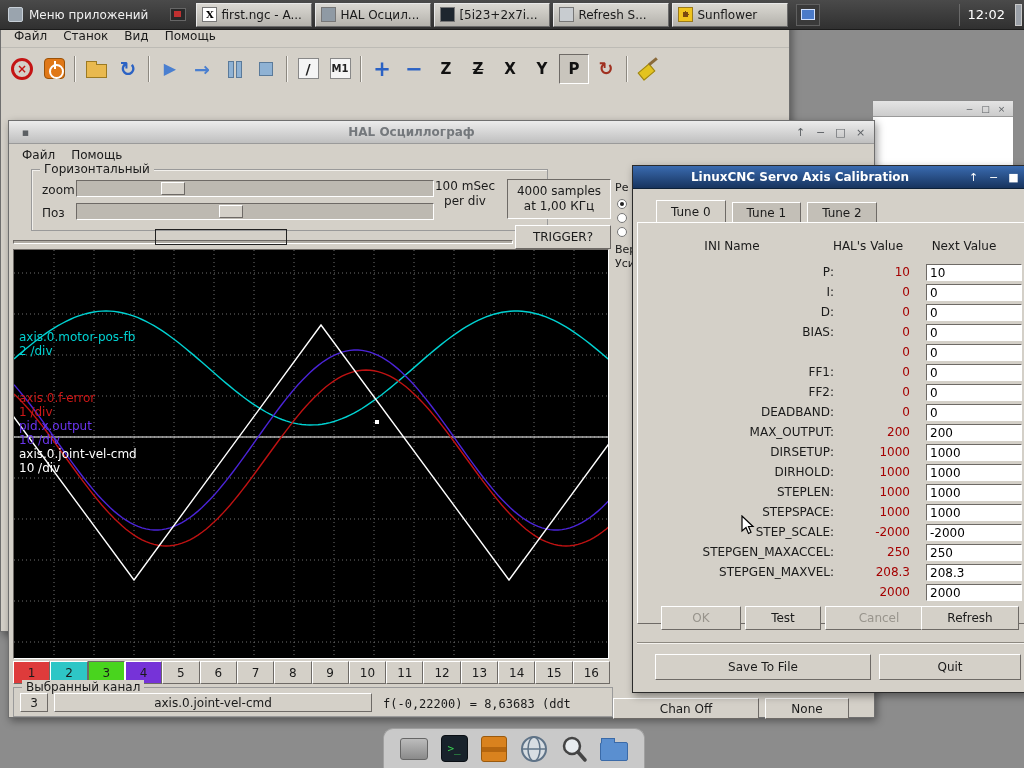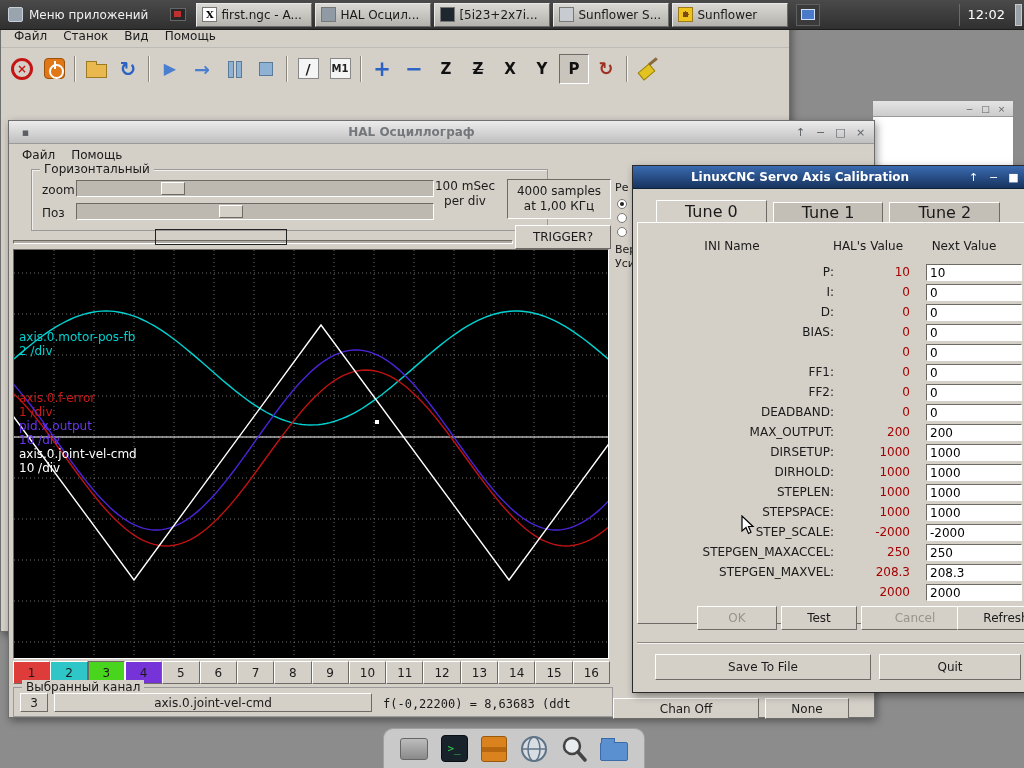--- a/index.html
+++ b/index.html
@@ -129,32 +129,32 @@
   #right-strip{position:absolute;left:604px;top:56px;width:26px;height:160px;overflow:hidden;font-size:11px;}
   .frag{position:absolute;left:2px;white-space:nowrap;}
   .radio{position:absolute;left:4px;width:10px;height:10px;border:1px solid #777;border-radius:50%;background:#fff;}
   .radio.on::after{content:"";position:absolute;left:2px;top:2px;width:4px;height:4px;border-radius:50%;background:#222;}
   #chan-off-button{position:absolute;left:604px;top:577px;width:146px;height:21px;}
   #none-button{position:absolute;left:756px;top:577px;width:84px;height:21px;}
 
   
   #calib-win{left:632px;top:165px;width:396px;height:528px;border:1px solid #2a2a2a;}
   #calib-tabs{position:absolute;left:23px;top:34px;height:23px;display:flex;align-items:flex-end;}
-  .tab{height:21px;padding:0 28px;display:flex;align-items:center;background:#c3bfb7;
-    border:1px solid;border-color:#fff #6e6a66 transparent #fff;margin-right:6px;font-size:16px;}
+  .tab{height:21px;padding:0 14px;display:flex;align-items:center;background:#c3bfb7;
+    border:1px solid;border-color:#fff #6e6a66 transparent #fff;margin-right:6px;font-size:12px;}
   .tab.active{height:23px;background:#d4d0c8;font-weight:normal;}
   #calib-body{position:absolute;left:4px;top:56px;width:388px;height:402px;
     border:1px solid;border-color:#fff #6e6a66 #6e6a66 #fff;}
   .col-head{position:absolute;top:16px;width:100px;text-align:center;}
   .cal-row-name{position:absolute;left:10px;width:186px;text-align:right;line-height:18px;}
   .cal-row-hal{position:absolute;left:200px;width:72px;text-align:right;line-height:18px;}
   .cal-input{position:absolute;left:288px;width:96px;height:17px;background:#fff;
     border:1px solid;border-color:#6e6a66 #fff #fff #6e6a66;font-size:12px;
     font-family:"DejaVu Sans",sans-serif;padding:0 3px;}
-  #calib-actions .btn{position:absolute;height:24px;margin-left:36px;}
+  #calib-actions .btn{position:absolute;height:24px;}
   #calib-sep{position:absolute;left:4px;top:476px;width:388px;height:0;
     border-top:1px solid #8c8880;border-bottom:1px solid #f4f2ee;}
   #save-button{position:absolute;left:22px;top:488px;width:216px;height:26px;}
   #quit-button{position:absolute;left:246px;top:488px;width:142px;height:26px;}
 
   
   #dock{position:absolute;left:383px;top:728px;width:262px;height:40px;background:#c9c9c9;
     border:1px solid #a0a0a0;border-bottom:none;border-radius:10px 10px 0 0;
     display:flex;align-items:center;justify-content:center;gap:10px;}
   .dock-icon{width:30px;height:30px;display:flex;align-items:center;justify-content:center;}
@@ -514,21 +514,21 @@
         <div class="task-btn">
           <span class="task-ico hal-icon"></span>
           <span class="task-label">HAL Осцил...</span>
         </div>
         <div class="task-btn">
           <span class="task-ico shell-icon"></span>
           <span class="task-label">[5i23+2x7i...</span>
         </div>
         <div class="task-btn">
           <span class="task-ico linuxcnc-icon"></span>
-          <span class="task-label">Sunflower S...</span>
+          <span class="task-label">Refresh S...</span>
         </div>
         <div class="task-btn">
           <span class="task-ico sunflower-icon"></span>
           <span class="task-label">Sunflower</span>
         </div>
       </div>
     <div id="show-desktop-button">
         <span></span>
       </div>
     <div id="clock-area">

